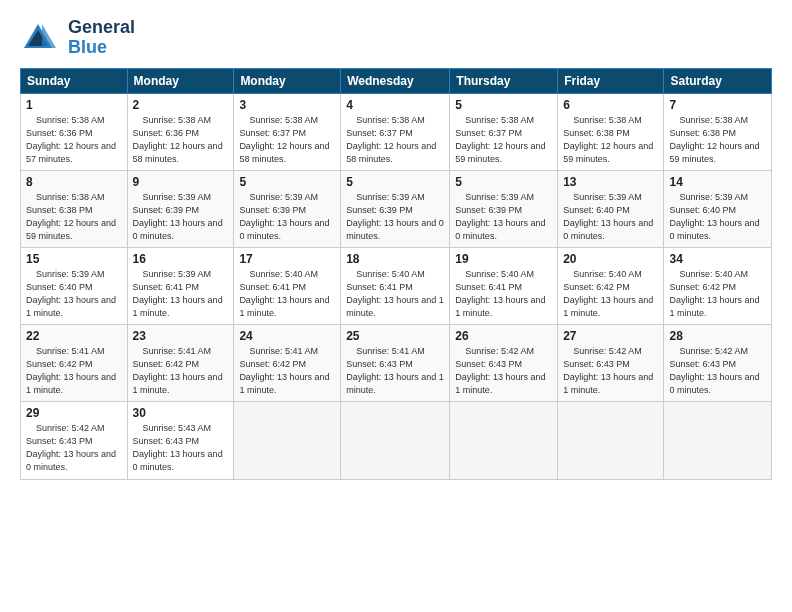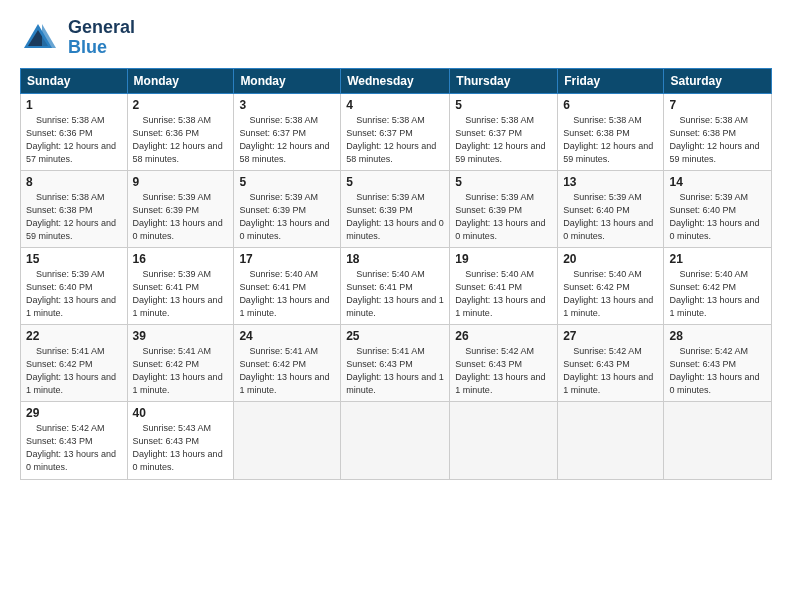--- a/index.html
+++ b/index.html
@@ -170,43 +170,43 @@
           <td><span class="day-num">16</span>
 <span class="day-info">Sunrise: 5:39 AM<br>Sunset: 6:41 PM<br>Daylight: 13 hours and 1 minute.</span></td>
           <td><span class="day-num">17</span>
 <span class="day-info">Sunrise: 5:40 AM<br>Sunset: 6:41 PM<br>Daylight: 13 hours and 1 minute.</span></td>
           <td><span class="day-num">18</span>
 <span class="day-info">Sunrise: 5:40 AM<br>Sunset: 6:41 PM<br>Daylight: 13 hours and 1 minute.</span></td>
           <td><span class="day-num">19</span>
 <span class="day-info">Sunrise: 5:40 AM<br>Sunset: 6:41 PM<br>Daylight: 13 hours and 1 minute.</span></td>
           <td><span class="day-num">20</span>
 <span class="day-info">Sunrise: 5:40 AM<br>Sunset: 6:42 PM<br>Daylight: 13 hours and 1 minute.</span></td>
-          <td><span class="day-num">21</span>
+          <td><span class="day-num">34</span>
 <span class="day-info">Sunrise: 5:40 AM<br>Sunset: 6:42 PM<br>Daylight: 13 hours and 1 minute.</span></td>
         </tr>
         <tr>
           <td><span class="day-num">22</span>
 <span class="day-info">Sunrise: 5:41 AM<br>Sunset: 6:42 PM<br>Daylight: 13 hours and 1 minute.</span></td>
-          <td><span class="day-num">39</span>
+          <td><span class="day-num">23</span>
 <span class="day-info">Sunrise: 5:41 AM<br>Sunset: 6:42 PM<br>Daylight: 13 hours and 1 minute.</span></td>
           <td><span class="day-num">24</span>
 <span class="day-info">Sunrise: 5:41 AM<br>Sunset: 6:42 PM<br>Daylight: 13 hours and 1 minute.</span></td>
           <td><span class="day-num">25</span>
 <span class="day-info">Sunrise: 5:41 AM<br>Sunset: 6:43 PM<br>Daylight: 13 hours and 1 minute.</span></td>
           <td><span class="day-num">26</span>
 <span class="day-info">Sunrise: 5:42 AM<br>Sunset: 6:43 PM<br>Daylight: 13 hours and 1 minute.</span></td>
           <td><span class="day-num">27</span>
 <span class="day-info">Sunrise: 5:42 AM<br>Sunset: 6:43 PM<br>Daylight: 13 hours and 1 minute.</span></td>
           <td><span class="day-num">28</span>
 <span class="day-info">Sunrise: 5:42 AM<br>Sunset: 6:43 PM<br>Daylight: 13 hours and 0 minutes.</span></td>
         </tr>
         <tr>
           <td><span class="day-num">29</span>
 <span class="day-info">Sunrise: 5:42 AM<br>Sunset: 6:43 PM<br>Daylight: 13 hours and 0 minutes.</span></td>
-          <td><span class="day-num">40</span>
+          <td><span class="day-num">30</span>
 <span class="day-info">Sunrise: 5:43 AM<br>Sunset: 6:43 PM<br>Daylight: 13 hours and 0 minutes.</span></td>
           <td class="empty"></td>
           <td class="empty"></td>
           <td class="empty"></td>
           <td class="empty"></td>
           <td class="empty"></td>
         </tr>
       </tbody>
   </table>
 </div>

